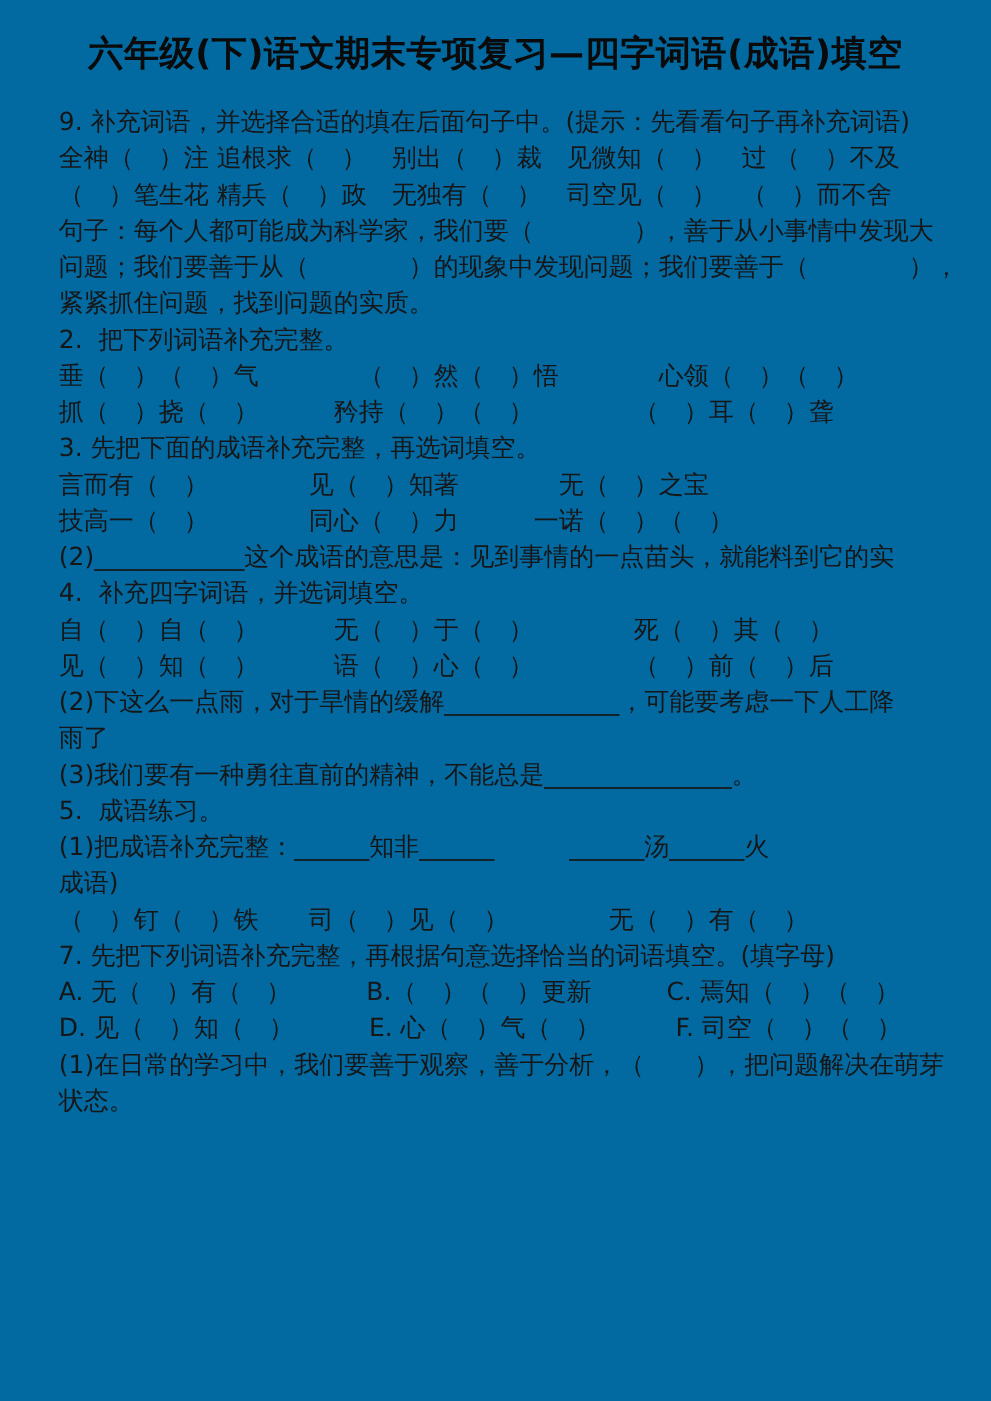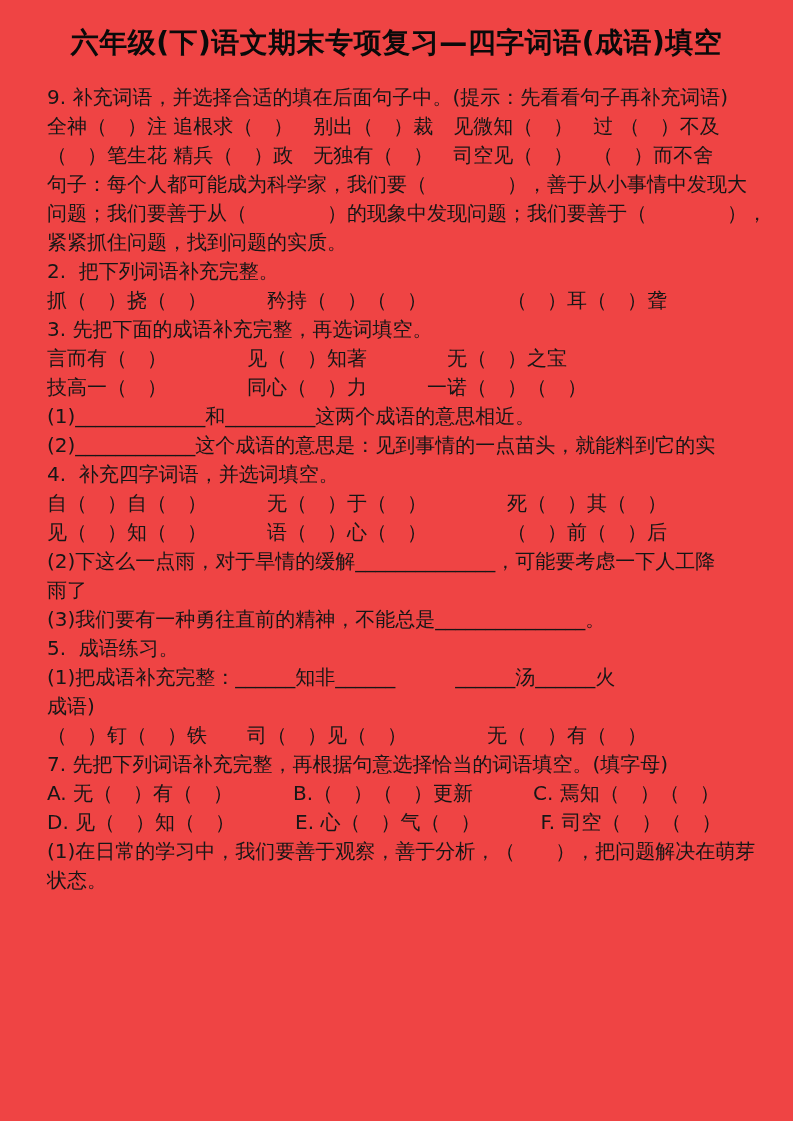--- a/index.html
+++ b/index.html
@@ -5,21 +5,21 @@
   html, body {
     margin: 0;
     padding: 0;
     background: #ffffff;
   }
   .page {
     position: relative;
     box-sizing: border-box;
     width: 793px;
     height: 1121px;
-    background: #ef4444;
+    background: #0369a1;
     color: #161616;
     font-family: "DejaVu Sans", "Liberation Sans", sans-serif;
     padding: 24px 20px 0 47px;
     overflow: hidden;
   }
   .title {
     font-size: 28px;
     font-weight: bold;
     color: #0a0a0a;
     text-align: center;
@@ -52,28 +52,28 @@
     <p class="line">9. 补充词语，并选择合适的填在后面句子中。(提示：先看看句子再补充词语)</p>
     <p class="line">全神（　）注 追根求（　）　别出（　）裁　见微知（　）　过 （　）不及</p>
     <p class="line">（　）笔生花 精兵（　）政　无独有（　）　司空见（　）　（　）而不舍</p>
     <p class="line">句子：每个人都可能成为科学家，我们要（　　　　），善于从小事情中发现大</p>
     <p class="line">问题；我们要善于从（　　　　）的现象中发现问题；我们要善于（　　　　），</p>
     <p class="line">紧紧抓住问题，找到问题的实质。</p>
   </section>
 
   <section class="question">
     <p class="line">2.  把下列词语补充完整。</p>
+    <p class="line">垂（　）（　）气　　　　（　）然（　）悟　　　　心领（　）（　）</p>
     <p class="line">抓（　）挠（　）　　　矜持（　）（　）　　　　（　）耳（　）聋</p>
   </section>
 
   <section class="question">
     <p class="line">3. 先把下面的成语补充完整，再选词填空。</p>
     <p class="line">言而有（　）　　　　见（　）知著　　　　无（　）之宝</p>
     <p class="line">技高一（　）　　　　同心（　）力　　　一诺（　）（　）</p>
-    <p class="line">(1)_____________和_________这两个成语的意思相近。</p>
     <p class="line">(2)____________这个成语的意思是：见到事情的一点苗头，就能料到它的实</p>
   </section>
 
   <section class="question">
     <p class="line">4.  补充四字词语，并选词填空。</p>
     <p class="line">自（　）自（　）　　　无（　）于（　）　　　　死（　）其（　）</p>
     <p class="line">见（　）知（　）　　　语（　）心（　）　　　　（　）前（　）后</p>
     <p class="line">(2)下这么一点雨，对于旱情的缓解______________，可能要考虑一下人工降</p>
     <p class="line">雨了</p>
     <p class="line">(3)我们要有一种勇往直前的精神，不能总是_______________。</p>

